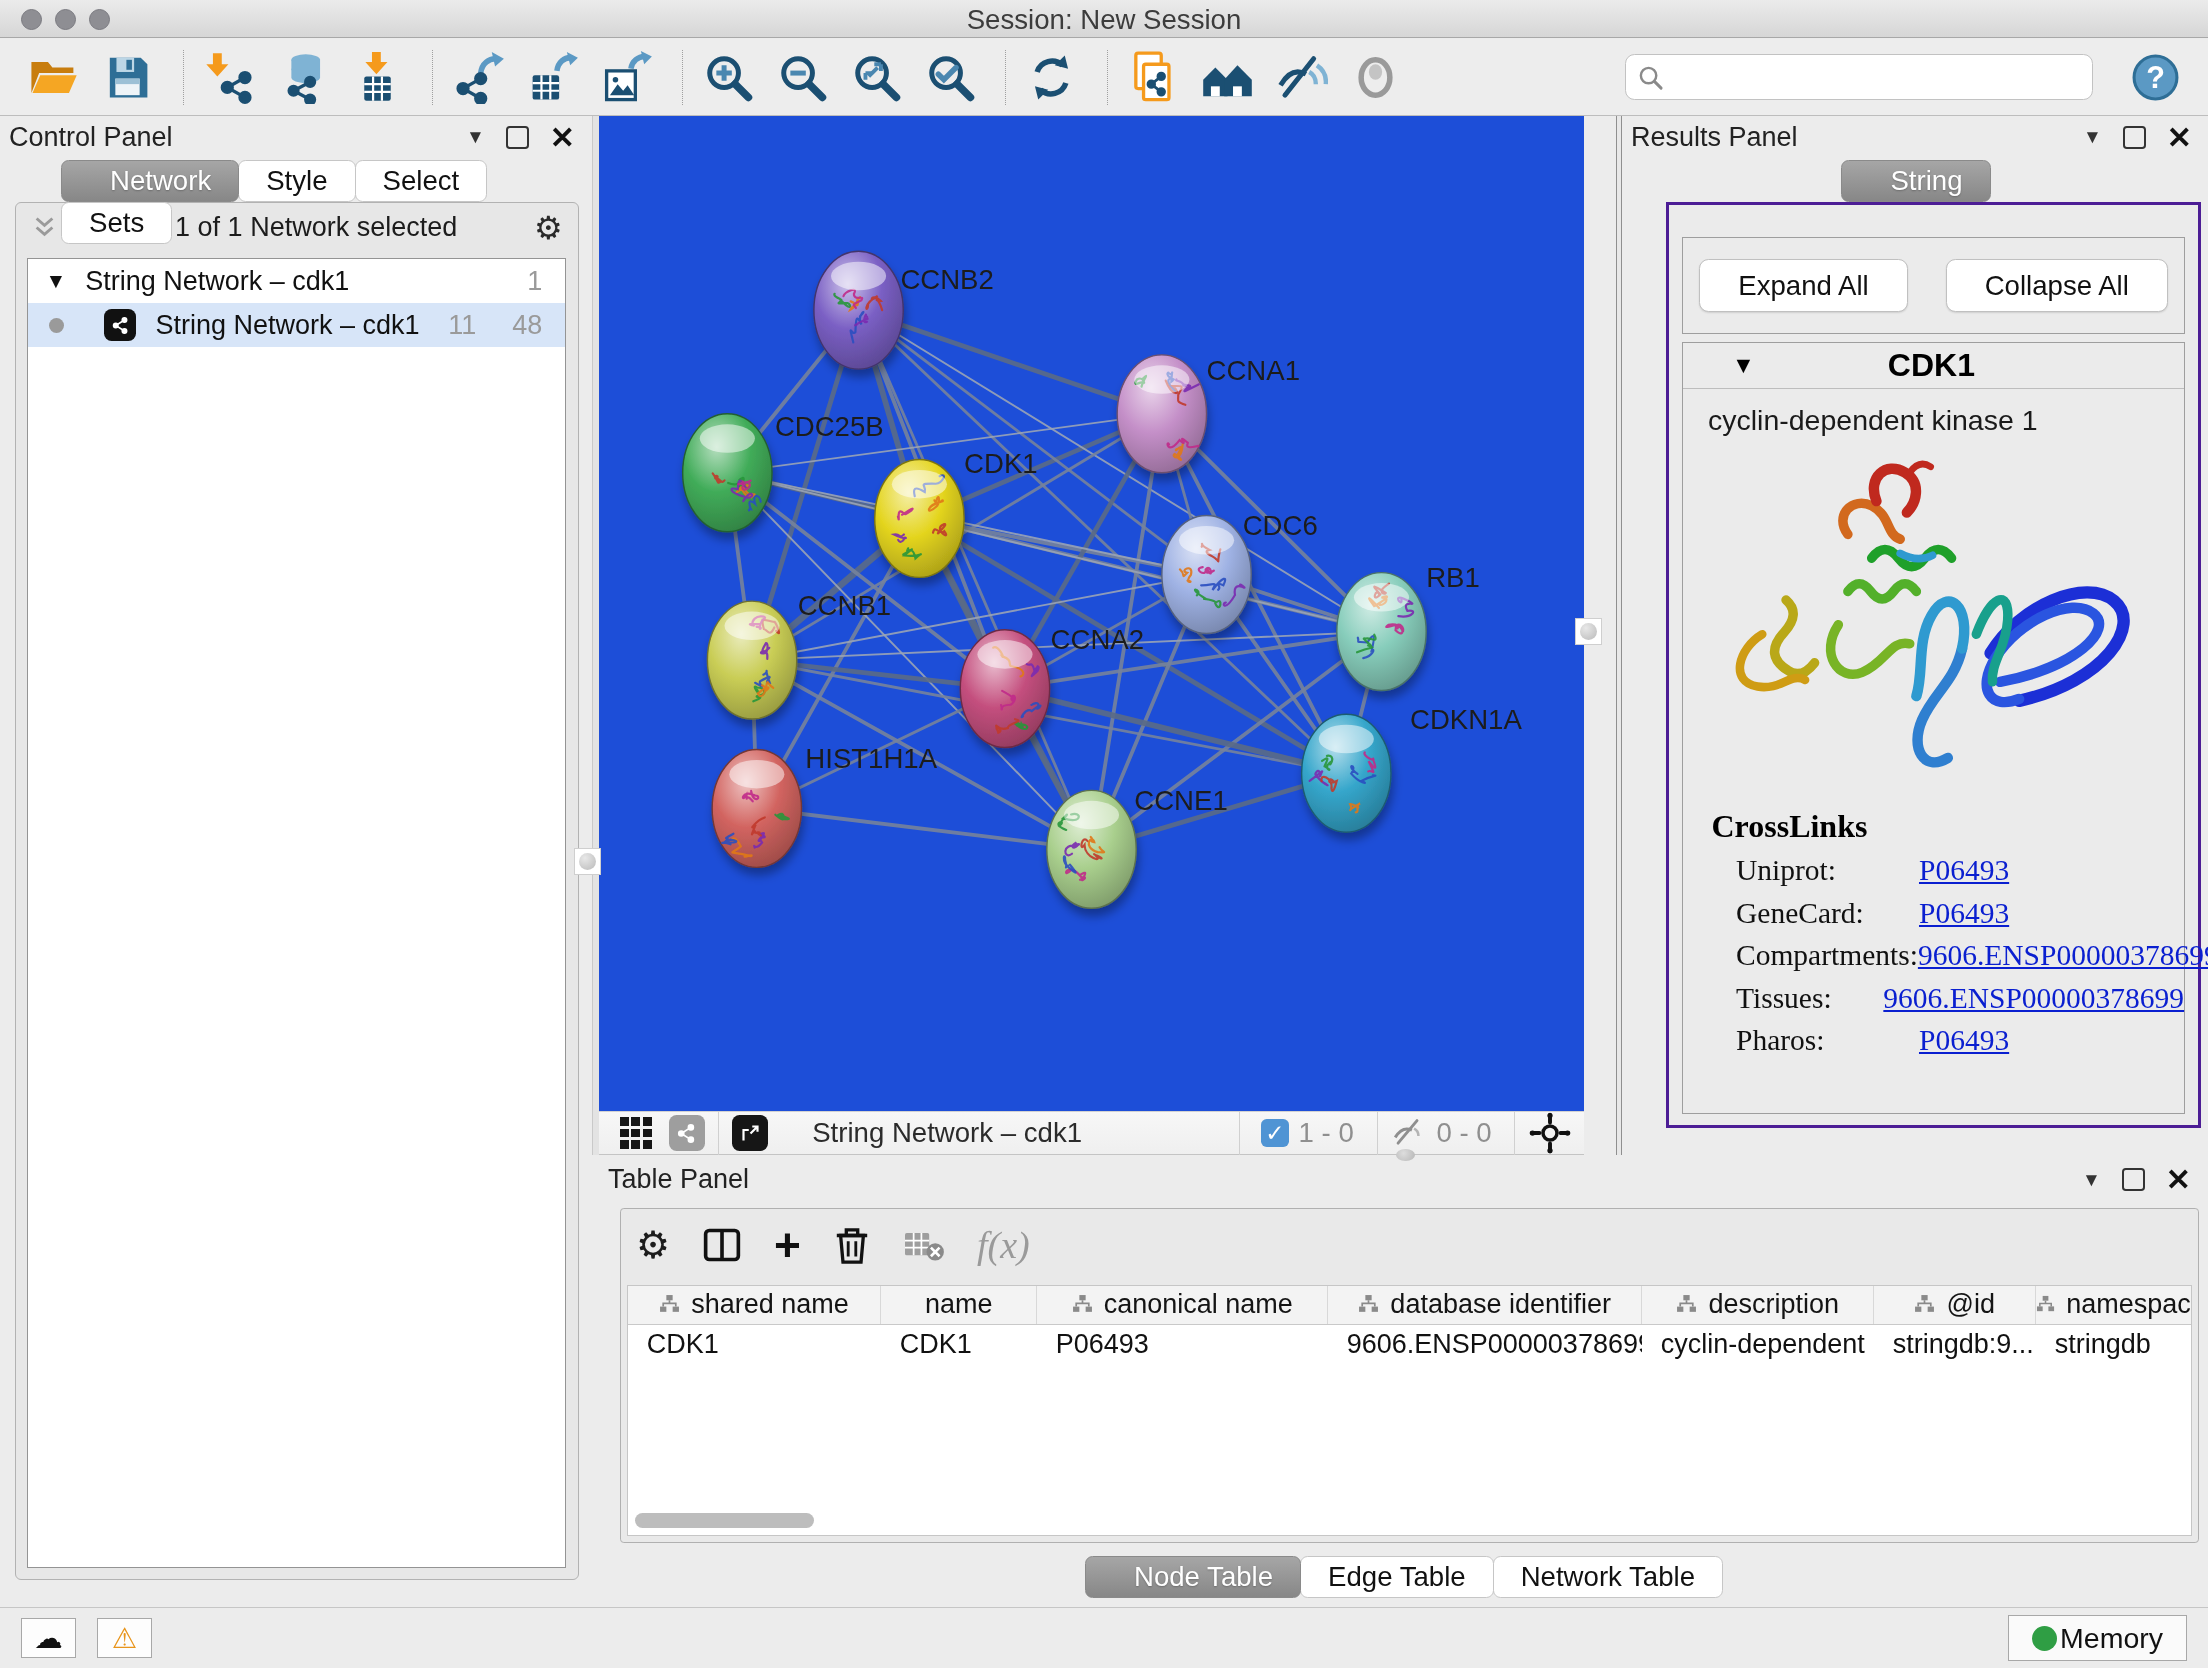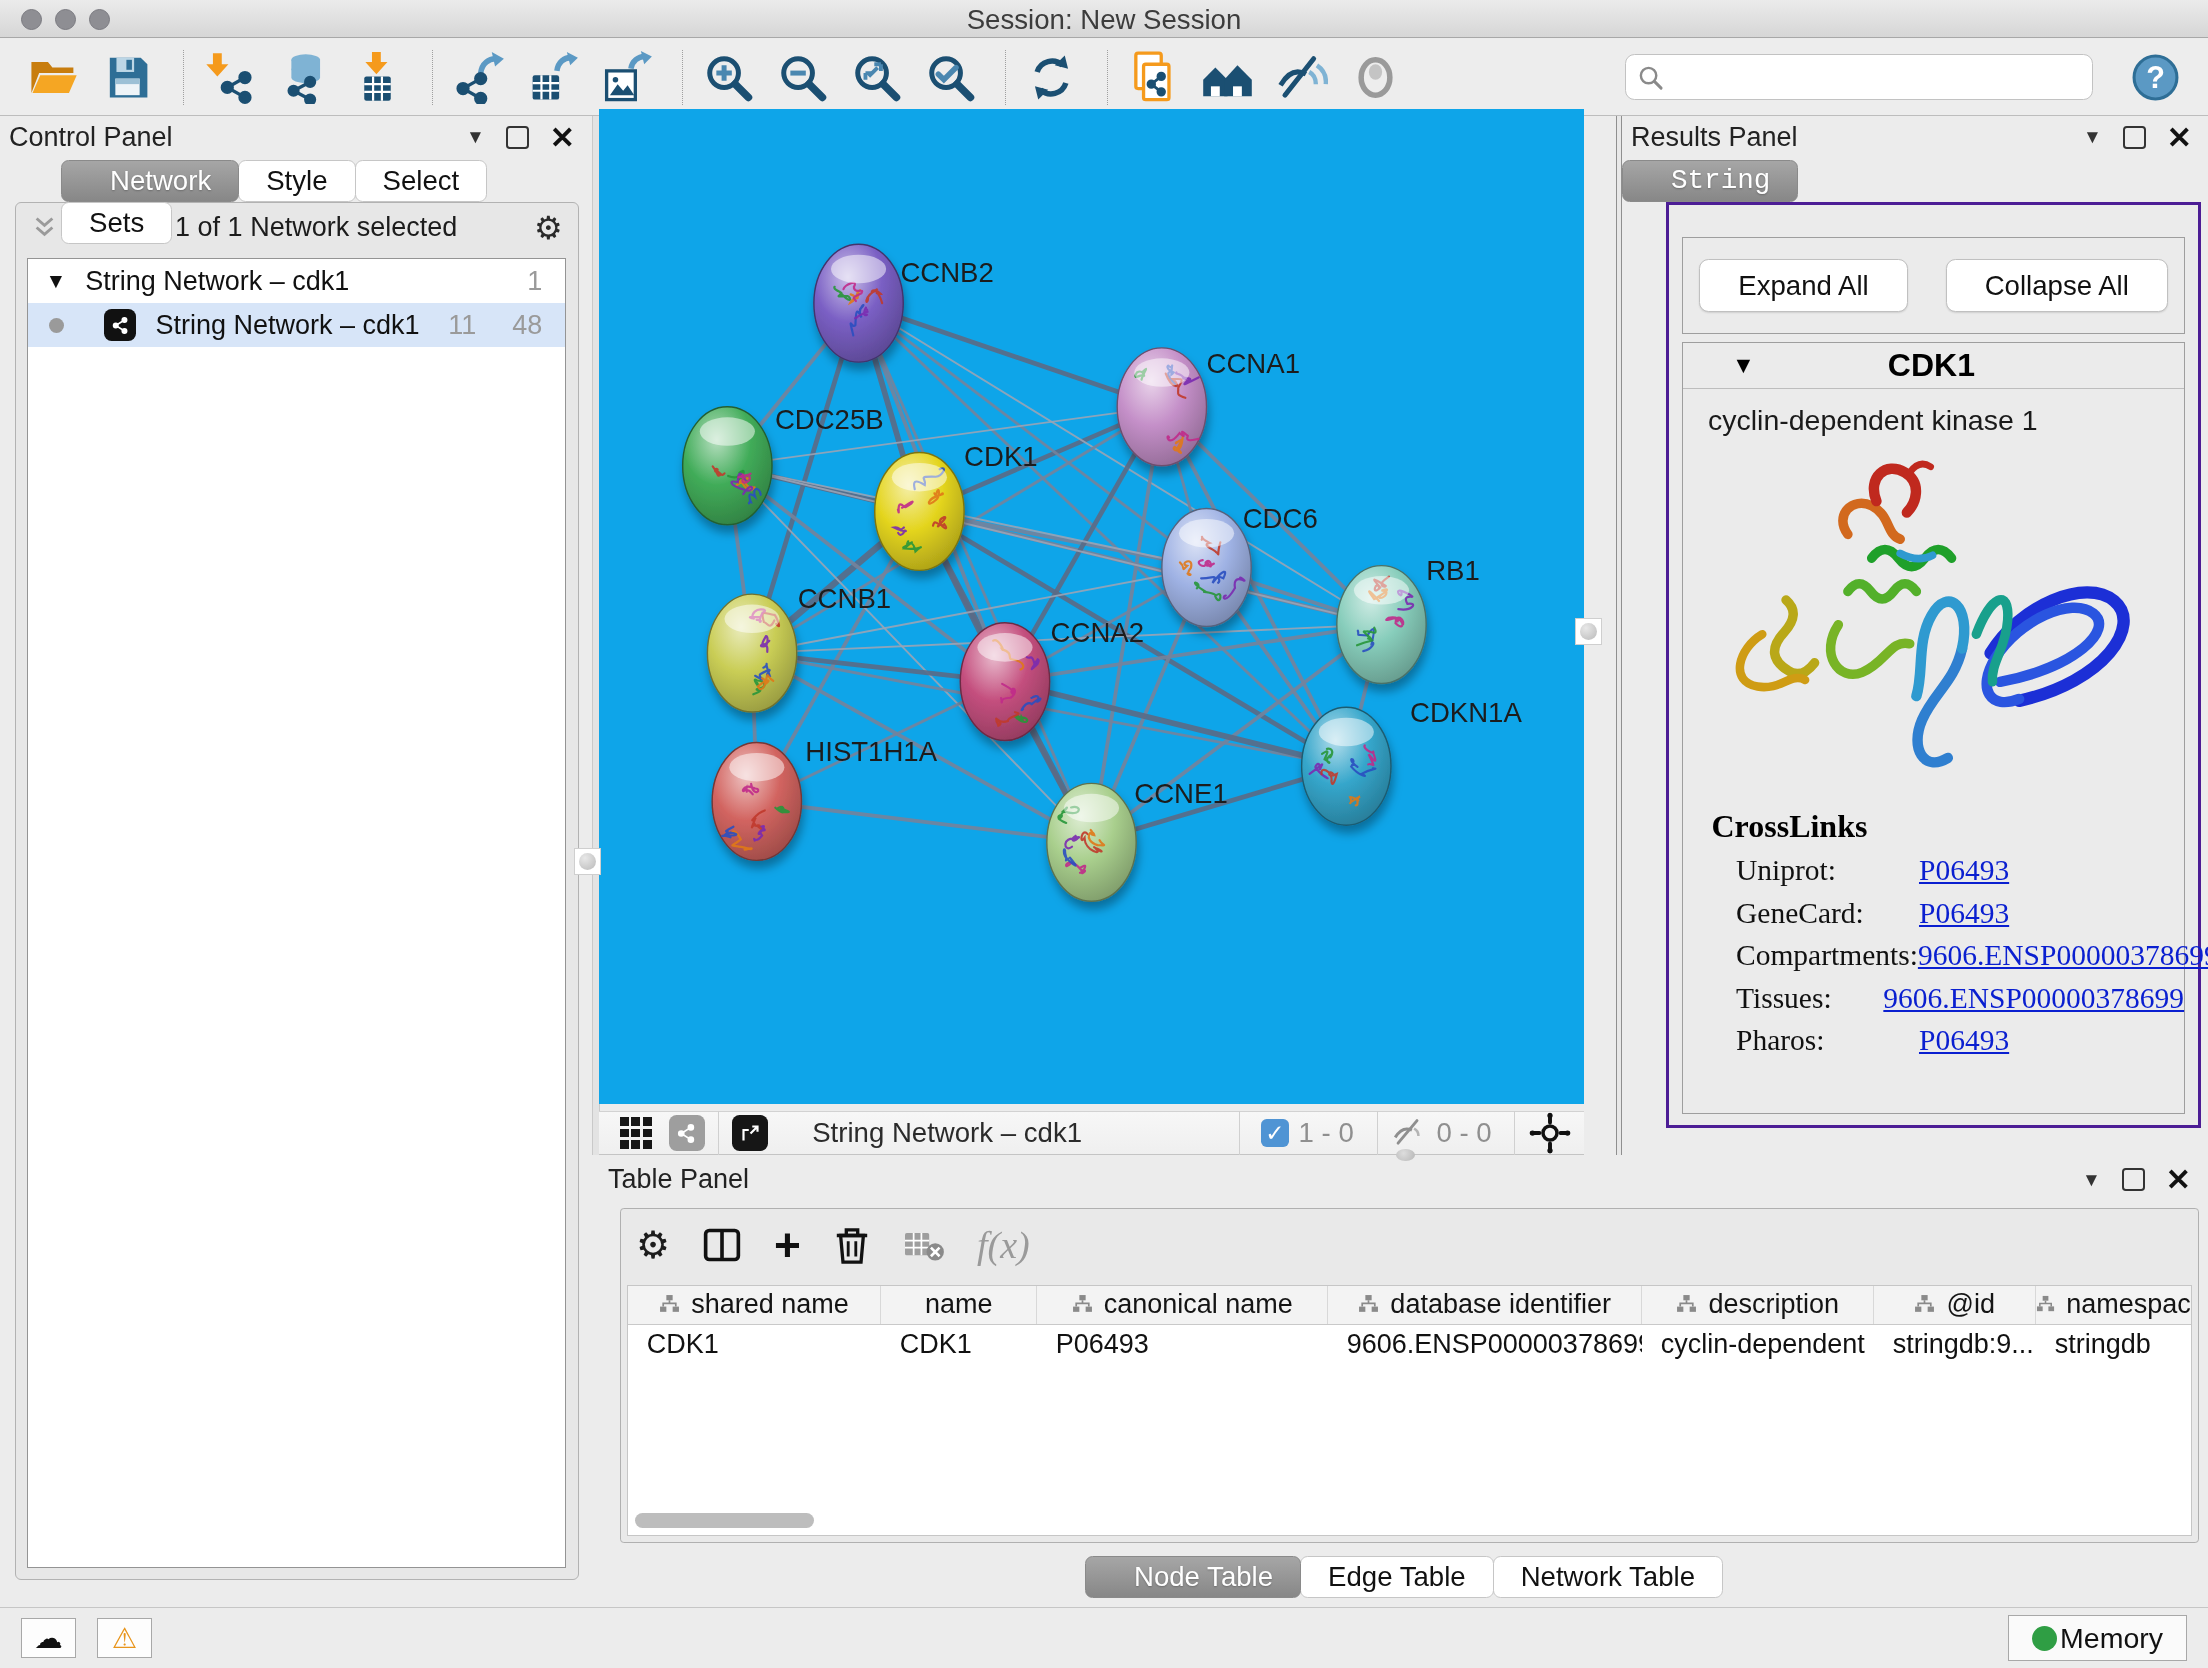--- a/index.html
+++ b/index.html
@@ -63,39 +63,39 @@
   .divider-right { position:absolute; left:1616px; top:116px; width:5.7px; height:1039px; background:#e8e8e8;
     border-left:1.9px solid #8f8f8f; border-right:1.9px solid #8f8f8f; }
   .drag-handle { position:absolute; width:27px; height:27px; background:#fff; border:1px solid #cfcfcf;
     display:flex; align-items:center; justify-content:center; z-index:5; }
   .drag-handle .knob { width:17px; height:17px; border-radius:50%;
     background:radial-gradient(circle at 35% 30%, #e8e8e8, #b9b9b9); }
   .oval-handle { position:absolute; left:1396px; top:1149px; width:19px; height:12.4px; border-radius:50%;
     background:radial-gradient(circle at 40% 35%, #ddd, #b5b5b5); z-index:6; }
 
   
-  .net-canvas { position:absolute; left:599px; top:109px; width:985px; height:995px; background:#0ea5e9; }
+  .net-canvas { position:absolute; left:599px; top:116px; width:985px; height:995px; background:#1d4ed8; }
   .net-toolbar { position:absolute; left:599px; top:1111px; width:985px; height:44px;
     background:linear-gradient(#f7f7f7,#efefef); border-top:1px solid #d2d2d2; border-bottom:1px solid #c4c4c4;
     display:flex; align-items:center; }
   .nt-sep { width:0; height:44px; border-left:1px solid #d0d0d0; margin:0 13.3px; }
   .nt-title { font-size:27.6px; color:#2b2b2b; margin-left:44px; }
   .nt-right { margin-left:auto; display:flex; align-items:center; }
   .nt-badge { font-size:27.6px; color:#8f8f8f; margin:0 9.5px; }
   .nt-check { width:28.5px; height:28.5px; background:#4f94d4; border-radius:5.7px; color:#fff; font-size:23px;
     display:flex; align-items:center; justify-content:center; margin-left:7.6px; }
   .grid-icon { display:grid; grid-template-columns:repeat(3,8.6px); grid-template-rows:repeat(3,8.6px); gap:2.9px; margin-left:21px; }
   .grid-icon div { background:#161616; }
   .share-sq { width:36px; height:36px; border-radius:7.6px; display:flex; align-items:center; justify-content:center; }
   .share-sq.gray { background:#9e9e9e; margin-left:17px; }
   .share-sq.black { background:#161616; }
 
   
   .results-panel { position:absolute; left:1622px; top:116px; width:587px; height:1039px; background:#ececec; }
-  .rp-tabrow { position:absolute; top:44px; width:100%; z-index:3;font-family:Liberation Mono, monospace; }
+  .rp-tabrow { position:absolute; top:44px; width:100%; text-align:center; z-index:3; }
   .rp-box { position:absolute; top:86px; left:5.7px; right:7.6px; height:926px; background:#ebebeb;
     border:3px solid #4c1d95;margin-left:38px; }
   .rp-expand { margin:32px 13.3px 7.6px 13.3px; height:97px; border:1px solid #9e9e9e; background:#ebebeb;
     display:flex; align-items:center; justify-content:center; gap:38px; }
   .rp-btn { font-size:27.6px; padding:9.5px 38px; background:#fff; border:1px solid #c0c0c0; border-radius:9.5px;
     color:#111; box-shadow:0 1px 1.9px rgba(0,0,0,.12); }
   .rp-gene-box { margin:5.7px 13.3px 0 13.3px; height:772px; border:1px solid #9e9e9e; background:#ebebeb; position:relative; }
   .rp-gene-header { height:46px; display:flex; align-items:center; border-bottom:1px solid #bdbdbd; }
   .rp-gene-caret { margin-left:49px; font-size:23px; }
   .rp-gene-name { flex:1; text-align:center; font-size:32px; font-weight:bold; margin-right:76px; }

